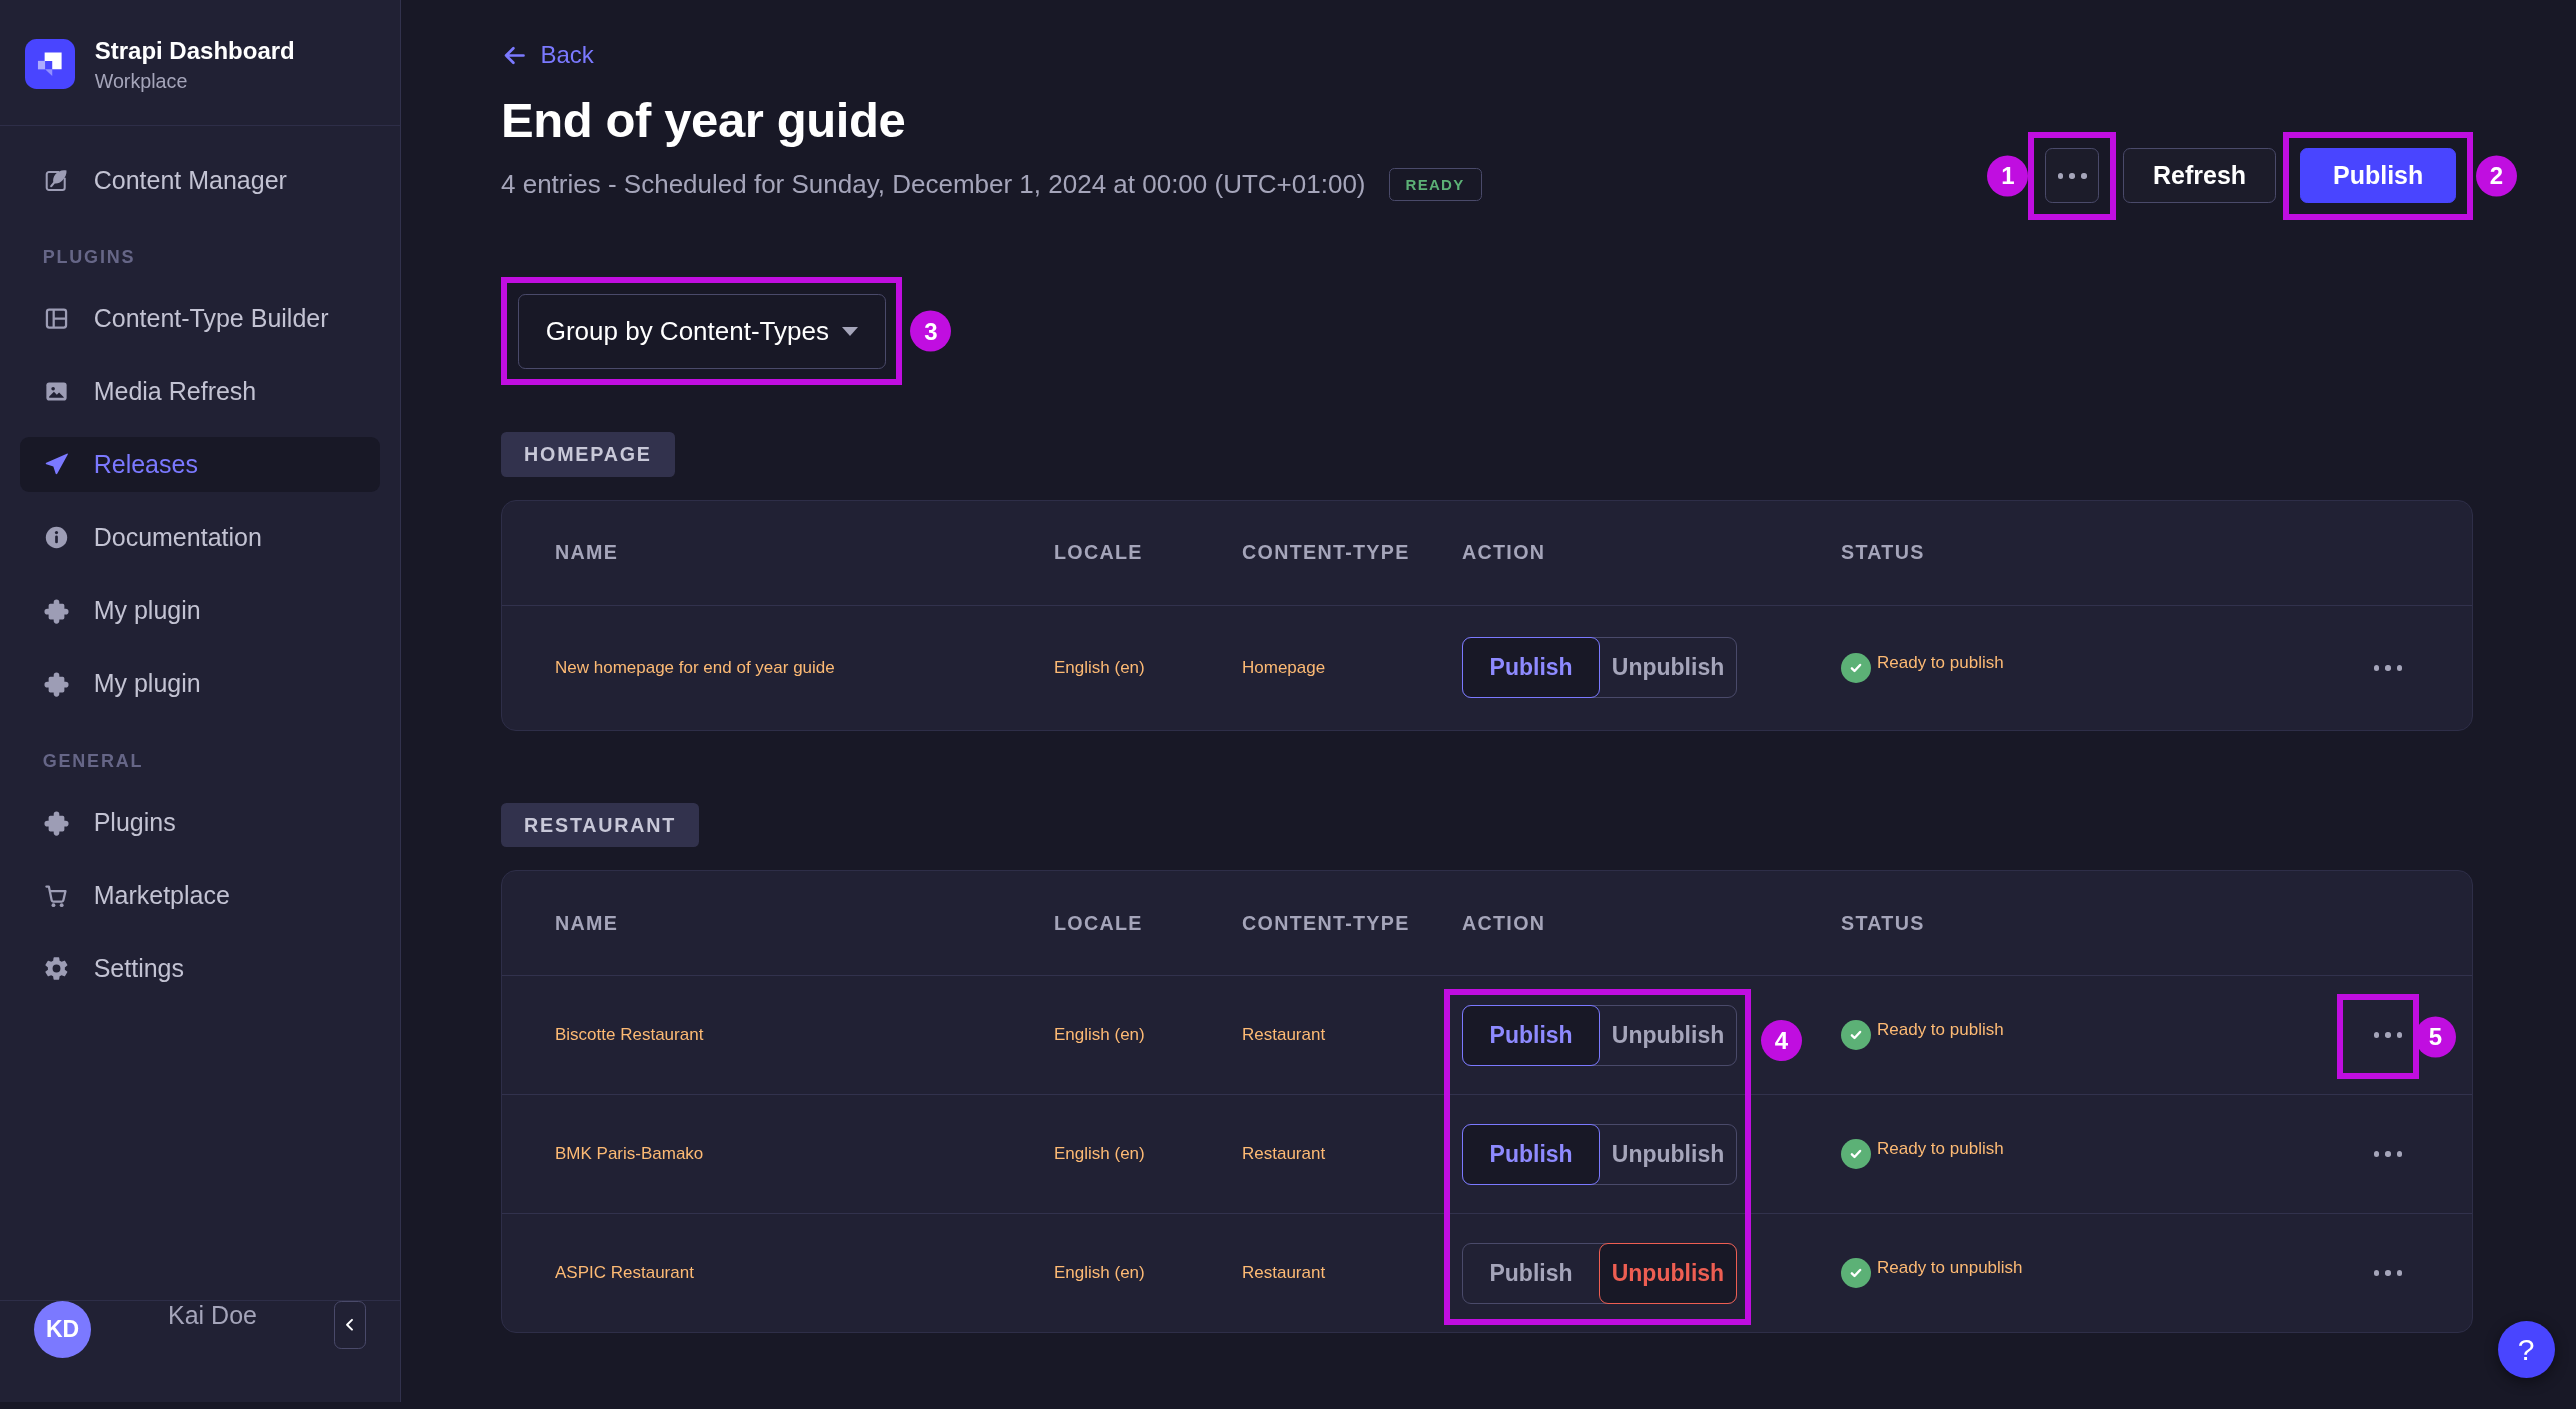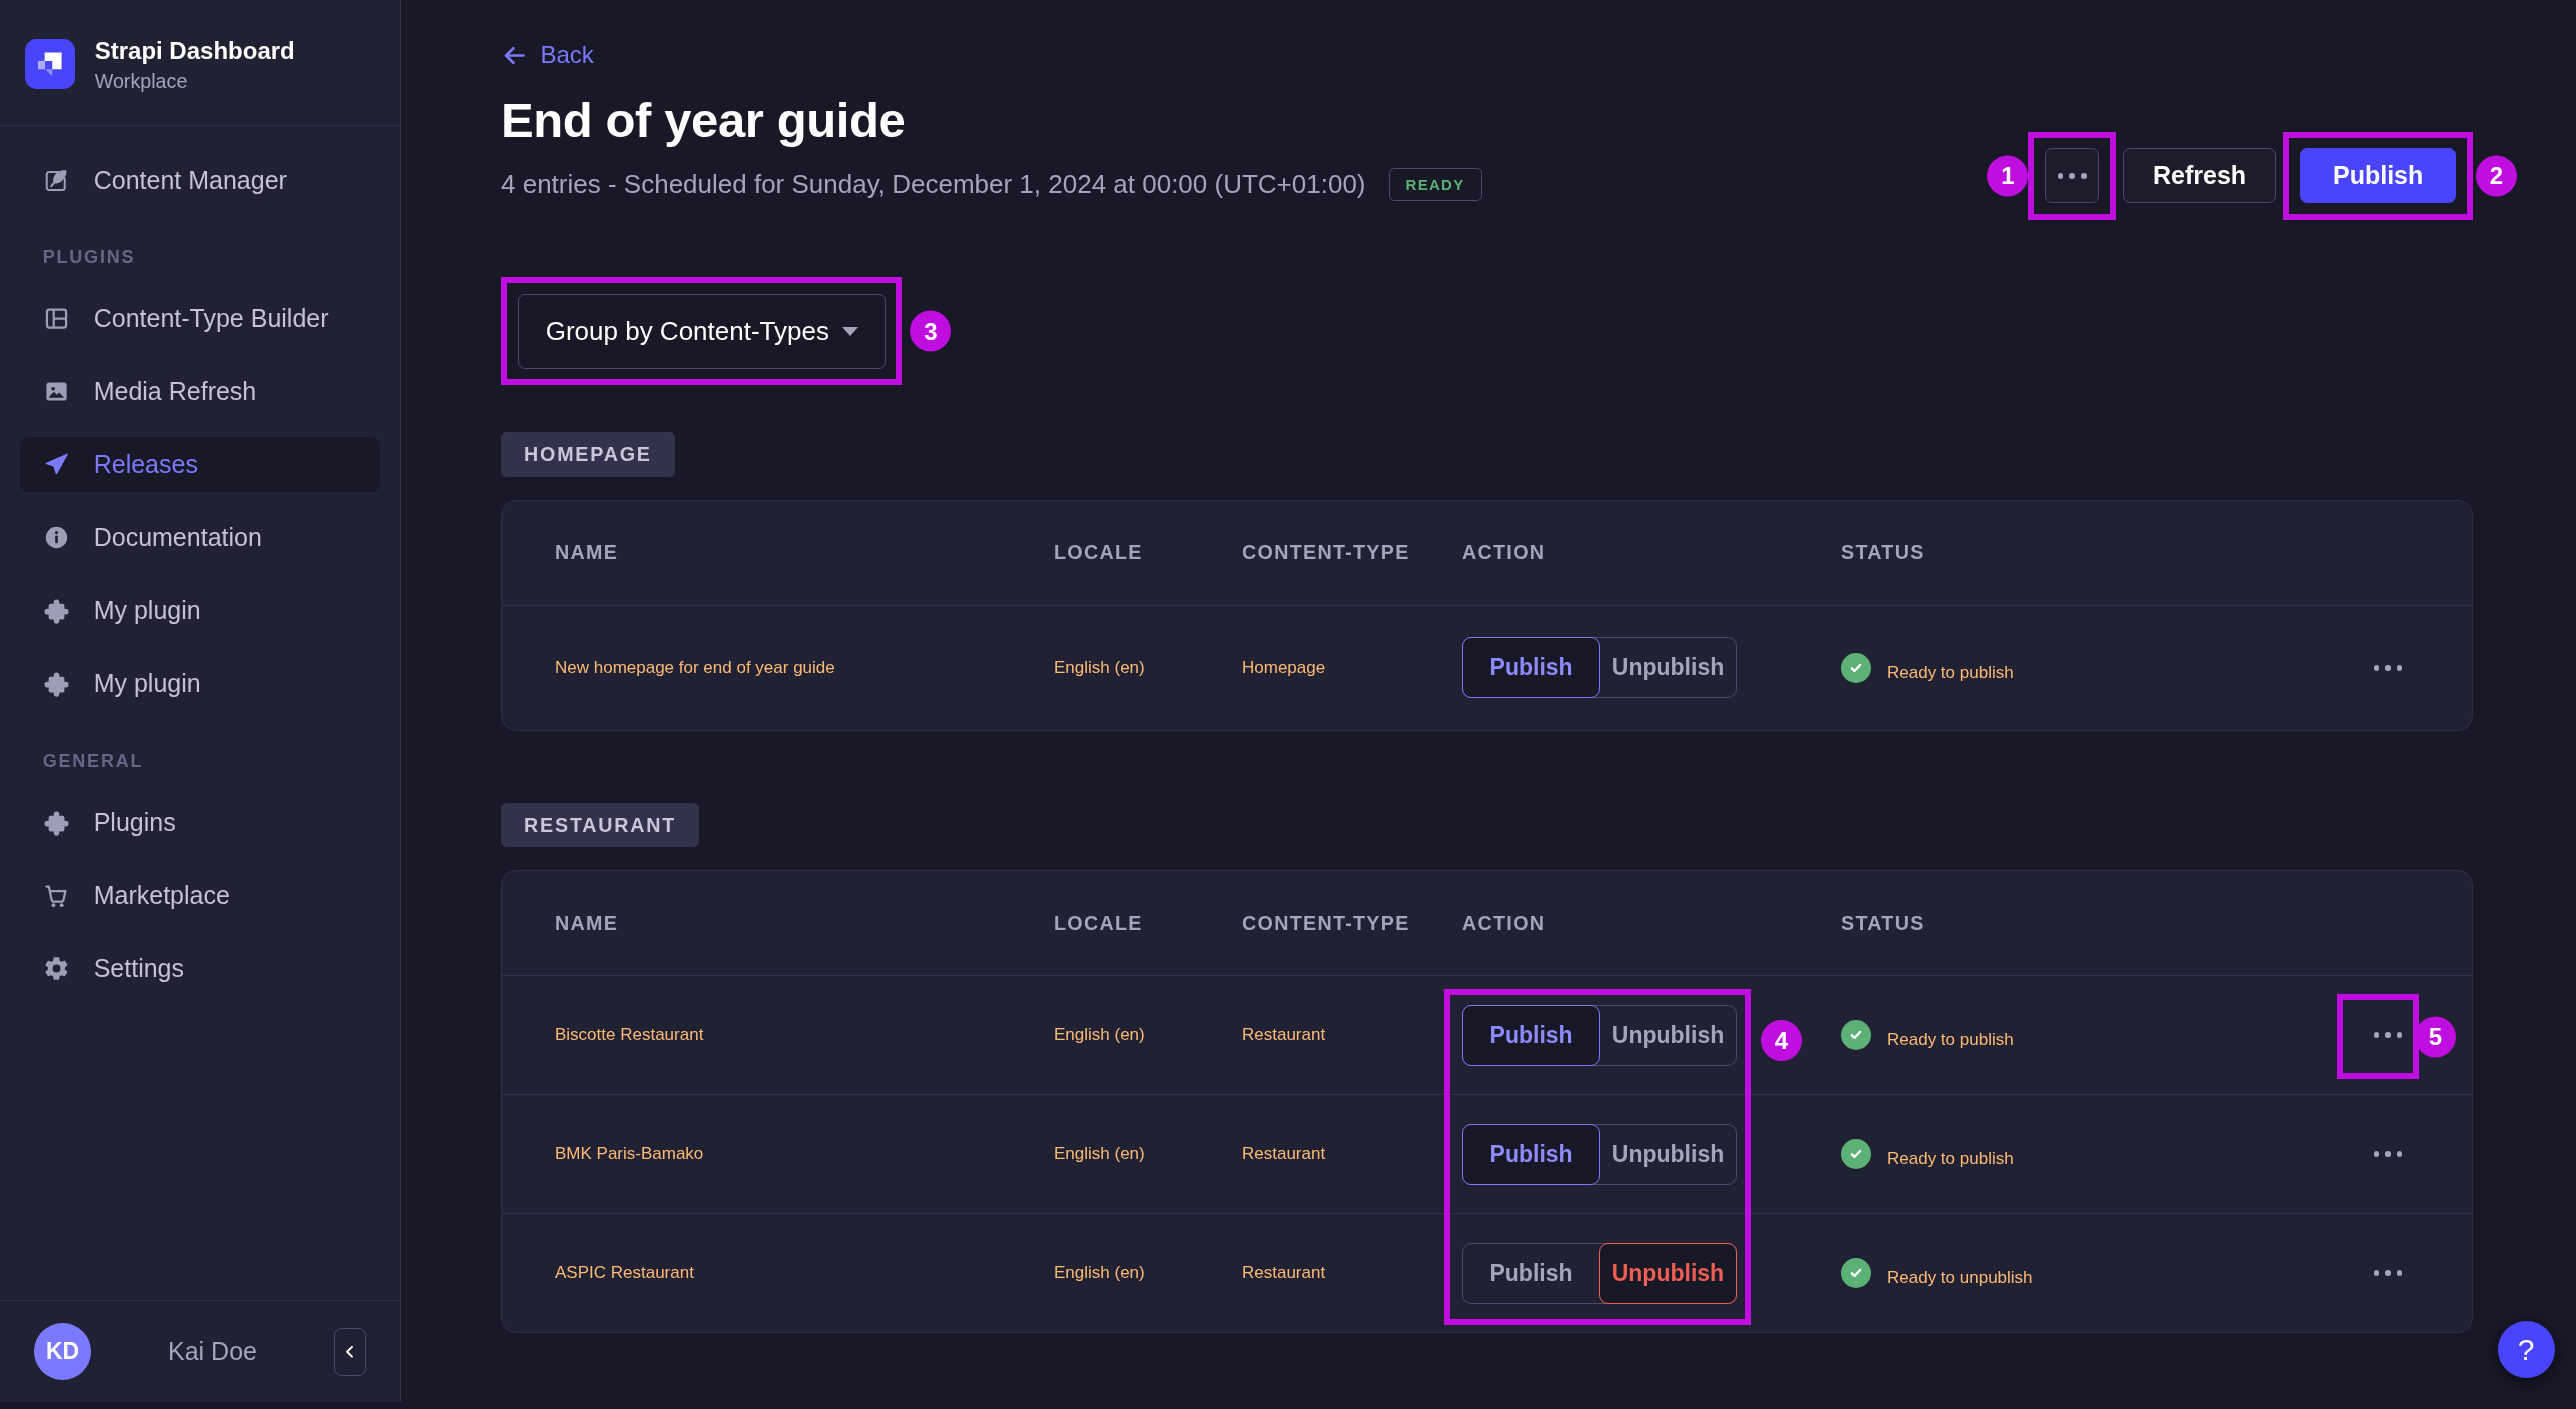--- a/index.html
+++ b/index.html
@@ -24,21 +24,21 @@
   .nav-item{display:flex;align-items:center;gap:24px;height:55px;padding:0 23px;border-radius:9px;
     color:var(--txt-side);cursor:pointer;margin-bottom:18px}
   .nav-item .nicon{width:27px;height:27px;display:flex;align-items:center;justify-content:center;color:#9D9DB5}
   .nav-item .nicon svg{width:27px;height:27px}
   .nav-item .nlabel{font-size:25px}
   .nav-item.active{background:var(--bg)}
   .nav-item.active .nlabel,.nav-item.active .nicon{color:var(--accent-light)}
   .nav-section{font-size:18px;font-weight:700;letter-spacing:1.8px;color:var(--txt-section);
     padding:0 23px;margin:21.5px 0 23px 0}
   .side-footer{margin-top:auto;border-top:0.9px solid var(--line-soft);height:102px;
-    display:flex;align-items:center;padding:0 34px;gap:18px}
+    display:flex;align-items:flex-start;padding:0 34px;gap:18px}
   .avatar{width:57px;height:57px;border-radius:50%;background:var(--accent-light);color:#fff;
     font-weight:700;font-size:23px;display:flex;align-items:center;justify-content:center;flex-shrink:0}
   .user-name{flex:1;text-align:center;font-size:25px;color:var(--txt-dim)}
   .collapse-btn{width:32px;height:48px;border:0.9px solid var(--border-btn);border-radius:7.2px;background:transparent;
     display:flex;align-items:center;justify-content:center;cursor:pointer}
   .collapse-btn svg{width:21.5px;height:21.5px}
 
   
   .main{flex:1;padding:41px 103px 0 100px;position:relative}
   .back-link{display:inline-flex;align-items:center;gap:12.5px;color:var(--accent-light);
@@ -93,21 +93,21 @@
 
   
   .seg{display:flex;width:275px;height:61px;border:0.9px solid var(--border-btn);border-radius:9px}
   .seg .s{flex:1;display:flex;align-items:center;justify-content:center;font-size:23px;font-weight:700;
     color:var(--txt-dim);cursor:pointer}
   .seg.sel-left .s1{margin:-0.9px 0 -0.9px -0.9px;border:1.8px solid var(--accent-light);border-radius:9px;
     background:var(--bg);color:#8E8AFF;z-index:2}
   .seg.sel-right .s2{margin:-0.9px -0.9px -0.9px 0;border:1.8px solid var(--danger);border-radius:9px;
     background:var(--bg);color:var(--danger);z-index:2}
 
-  .status-cell{display:flex;align-items:flex-end;gap:16px}
+  .status-cell{display:flex;align-items:flex-start;gap:6px}
   .status-check{width:30px;height:30px;border-radius:50%;background:var(--success);
     display:flex;align-items:center;justify-content:center;flex-shrink:0}
   .status-check svg{width:18px;height:18px}
   .row-more{display:flex;justify-content:center;cursor:pointer}
 
   
   .ann-overlay{position:absolute;border:6.3px solid var(--ann);pointer-events:none}
   .ov-action{left:942px;top:118px;width:307px;height:336px}
   .ov-action .ann-dot{right:-57px;top:25px}
   .ov-more{left:1835px;top:123px;width:82px;height:85px}

